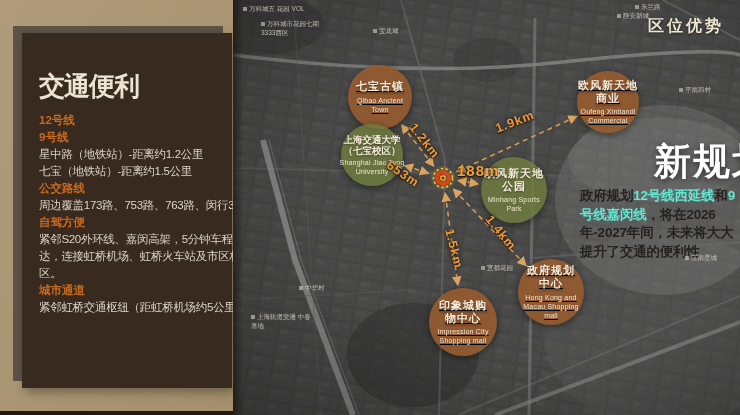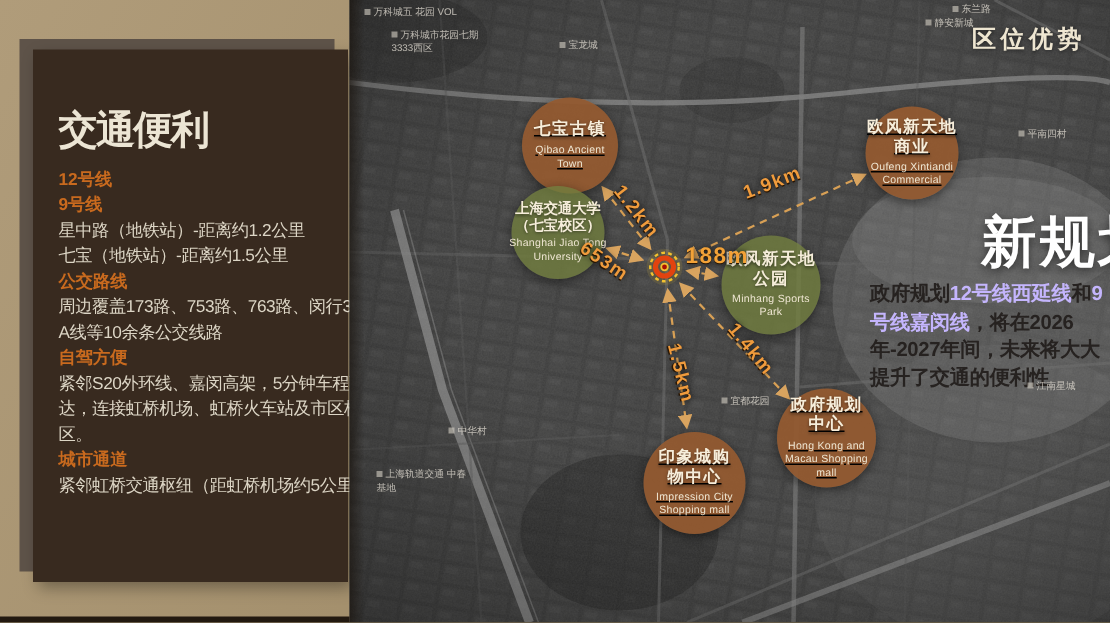--- a/index.html
+++ b/index.html
@@ -37,39 +37,38 @@
   .dist.big{font-size:15px;color:#f2a238;}
   .mlab{position:absolute;color:rgba(226,221,210,.78);font-size:6.5px;line-height:1.35;max-width:66px;}
   .mlab::before{content:"";display:inline-block;width:4px;height:4px;vertical-align:middle;
     background:rgba(214,208,196,.6);margin-right:2px;}
   .corner{position:absolute;left:415px;top:16px;color:#eee6d1;font-size:16px;font-weight:bold;
     letter-spacing:3px;text-shadow:0 1px 3px rgba(0,0,0,.55);}
   .plan-title{position:absolute;right:12px;top:137px;color:#ffffff;font-size:37px;font-weight:bold;
     letter-spacing:2px;text-shadow:0 2px 6px rgba(0,0,0,.55);}
   .plan-text{position:absolute;left:347px;top:187px;width:158px;font-size:13.5px;line-height:18.5px;
     font-weight:bold;color:#262220;letter-spacing:-.2px;}
-  .plan-text .hl{color:#c4b5fd;}
+  .plan-text .hl{color:#5eead4;}
   .dline{stroke:#d8a055;stroke-width:1.5;stroke-dasharray:5 4;}
 </style>
 </head>
 <body>
 
 <div class="stage" data-name="slide">
 
   <div class="panel-frame" data-name="sidebar-frame"></div>
   <div class="panel" data-name="sidebar-panel">
     <h1 class="sb-title" data-name="sidebar-title">交通便利</h1>
     <div data-name="sidebar-sections">
         <div class="sb-h" data-name="sidebar-section-heading-0">12号线</div>
         <div class="sb-h" data-name="sidebar-section-heading-1">9号线</div>
         <div class="sb-l" data-name="sidebar-section-line">星中路（地铁站）-距离约1.2公里</div>
         <div class="sb-l" data-name="sidebar-section-line">七宝（地铁站）-距离约1.5公里</div>
         <div class="sb-h" data-name="sidebar-section-heading-2">公交路线</div>
         <div class="sb-l" data-name="sidebar-section-line">周边覆盖173路、753路、763路、闵行33路</div>
-        <div class="sb-l" data-name="sidebar-section-line">A线等10余条公交线路</div>
         <div class="sb-h" data-name="sidebar-section-heading-3">自驾方便</div>
         <div class="sb-l" data-name="sidebar-section-line">紧邻S20外环线、嘉闵高架，5分钟车程可</div>
         <div class="sb-l" data-name="sidebar-section-line">达，连接虹桥机场、虹桥火车站及市区核心</div>
         <div class="sb-l" data-name="sidebar-section-line">区。</div>
         <div class="sb-h" data-name="sidebar-section-heading-4">城市通道</div>
         <div class="sb-l" data-name="sidebar-section-line">紧邻虹桥交通枢纽（距虹桥机场约5公里）</div>
       </div>
   </div>
 
   <div class="map" data-name="map-image">

